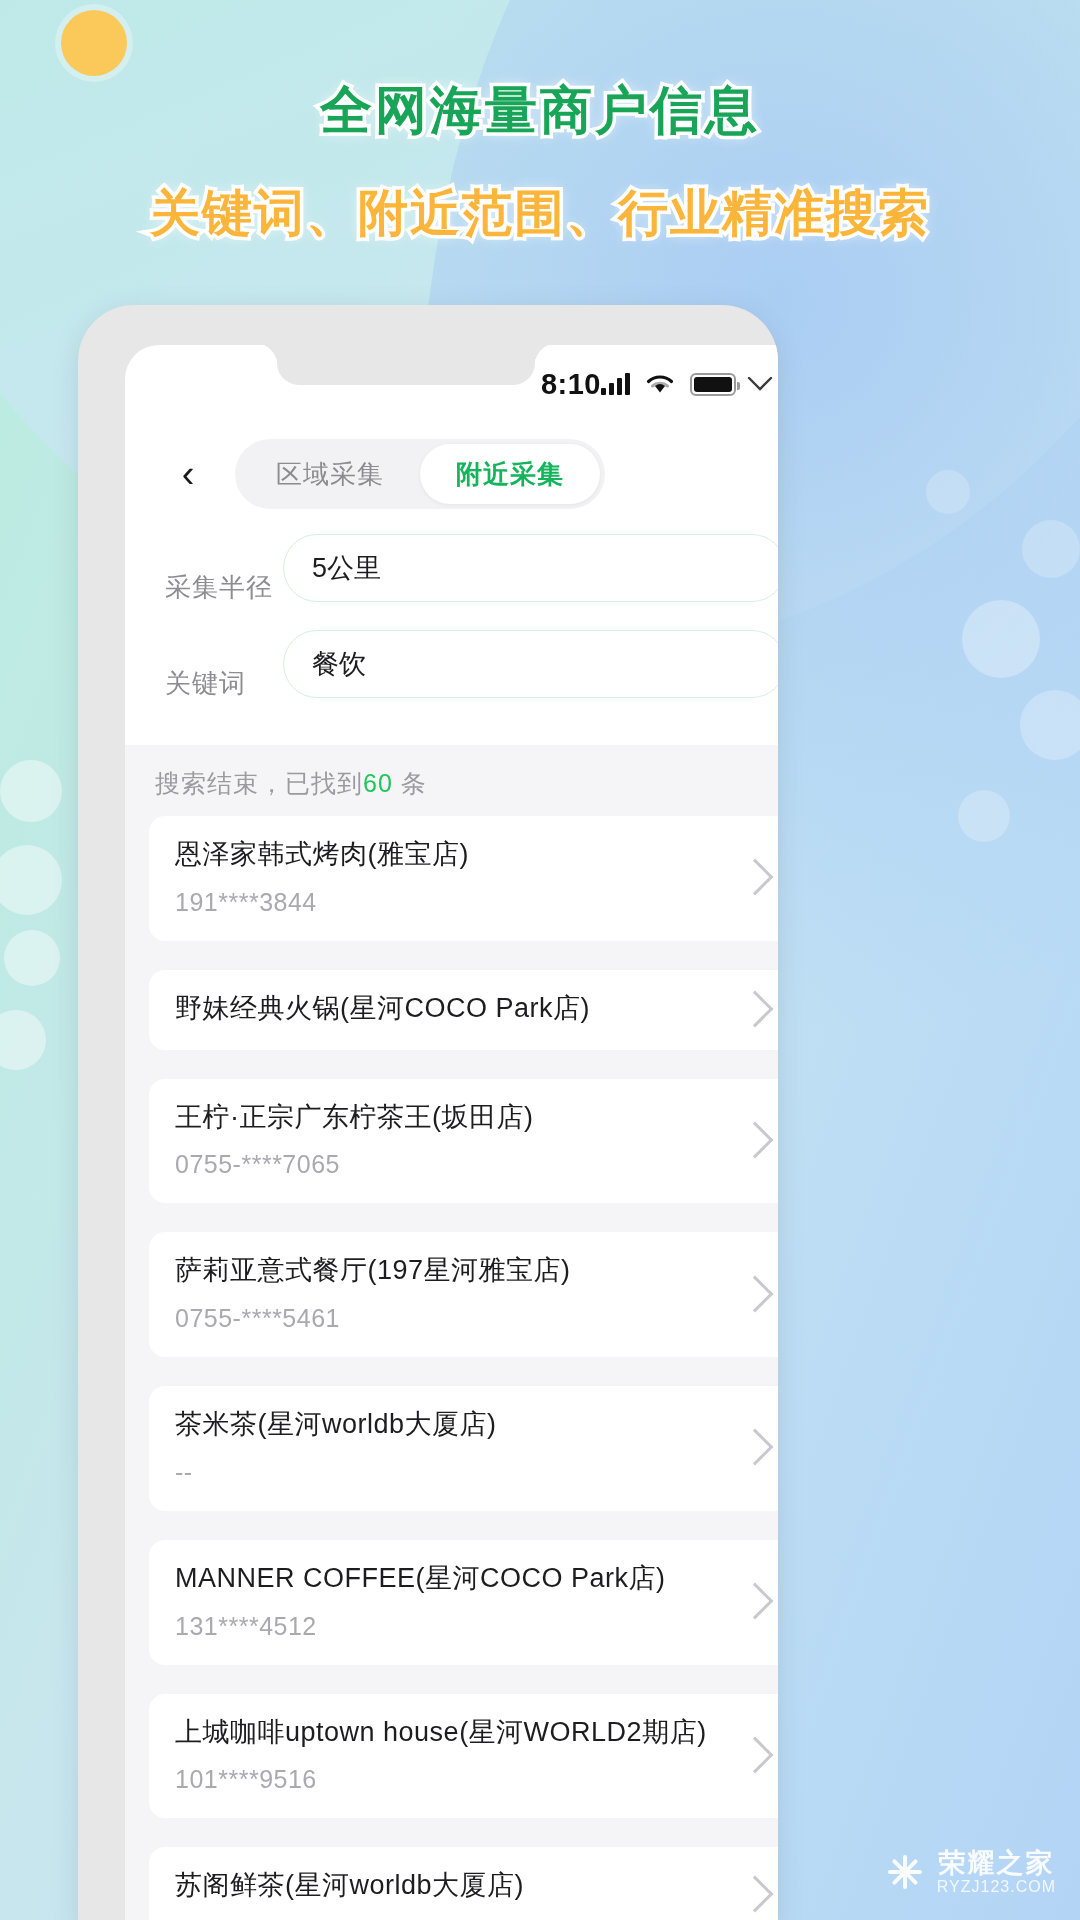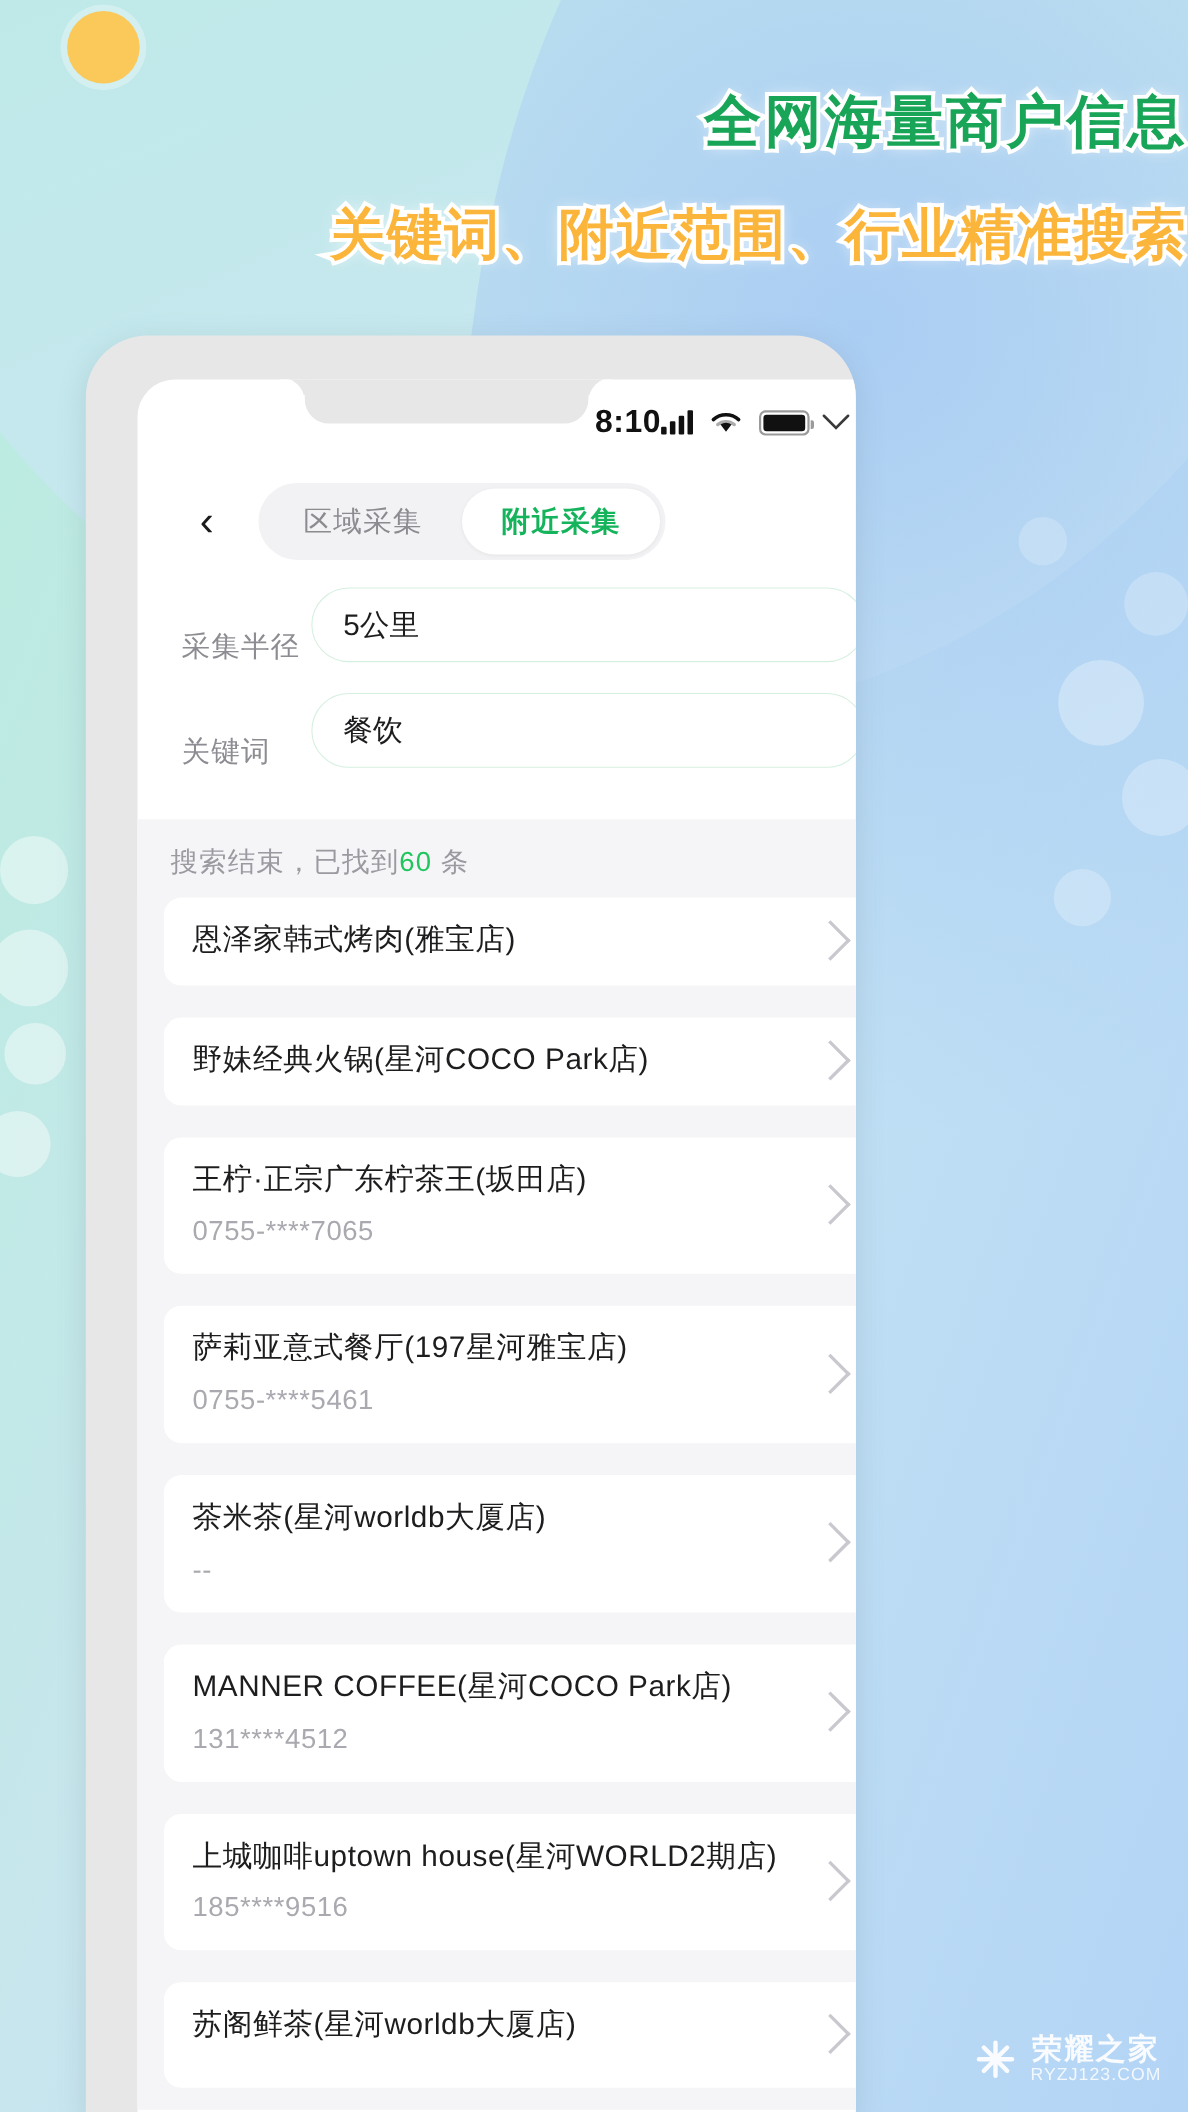--- a/index.html
+++ b/index.html
@@ -34,21 +34,21 @@
   .dot.d2 { left:-8px;  top:845px;  width:70px; height:70px; }
   .dot.d3 { left:4px;   top:930px;  width:56px; height:56px; }
   .dot.d4 { left:-14px; top:1010px; width:60px; height:60px; }
   .dot.r1 { right:40px;  top:600px; width:78px; height:78px; background:rgba(255,255,255,.30); }
   .dot.r2 { right:-10px; top:690px; width:70px; height:70px; background:rgba(255,255,255,.26); }
   .dot.r3 { right:70px;  top:790px; width:52px; height:52px; background:rgba(255,255,255,.24); }
   .dot.r4 { right:0px;   top:520px; width:58px; height:58px; background:rgba(255,255,255,.22); }
   .dot.r5 { right:110px; top:470px; width:44px; height:44px; background:rgba(255,255,255,.20); }
 
   
-  .headings { position:absolute; left:0; right:0; top:76px; text-align:right; z-index:5; }
+  .headings { position:absolute; left:0; right:0; top:76px; text-align:center; z-index:5; }
   .title {
     font-size:52px; font-weight:bold; letter-spacing:3px; color:#18a558;
     -webkit-text-stroke:7px #ffffff; paint-order:stroke fill;
     text-shadow:0 0 14px rgba(255,255,255,.9);
   }
   .subtitle {
     margin-top:34px;
     font-size:50px; font-weight:bold; letter-spacing:2px; color:#fcb53b;
     -webkit-text-stroke:7px #ffffff; paint-order:stroke fill;
     text-shadow:0 0 14px rgba(255,255,255,.9);
@@ -236,20 +236,21 @@
     </div>
 
     <div class="results">
       <div class="results-head">
         <span>搜索结束，已找到</span><span class="count">60</span>&nbsp;<span>条</span>
       </div>
       <div class="list" id="result-list">
           <div class="card">
             <div class="card-main">
               <div class="card-title">恩泽家韩式烤肉(雅宝店)</div>
+              <div class="card-sub">191****3844</div>
             </div>
             <div class="chev"></div>
           </div>
           <div class="card">
             <div class="card-main">
               <div class="card-title">野妹经典火锅(星河COCO Park店)</div>
             </div>
             <div class="chev"></div>
           </div>
           <div class="card">
@@ -276,21 +277,21 @@
           <div class="card">
             <div class="card-main">
               <div class="card-title">MANNER COFFEE(星河COCO Park店)</div>
               <div class="card-sub">131****4512</div>
             </div>
             <div class="chev"></div>
           </div>
           <div class="card">
             <div class="card-main">
               <div class="card-title">上城咖啡uptown house(星河WORLD2期店)</div>
-              <div class="card-sub">185****9516</div>
+              <div class="card-sub">101****9516</div>
             </div>
             <div class="chev"></div>
           </div>
           <div class="card">
             <div class="card-main">
               <div class="card-title">苏阁鲜茶(星河worldb大厦店)</div>
               <div class="card-sub"></div>
             </div>
             <div class="chev"></div>
           </div>

